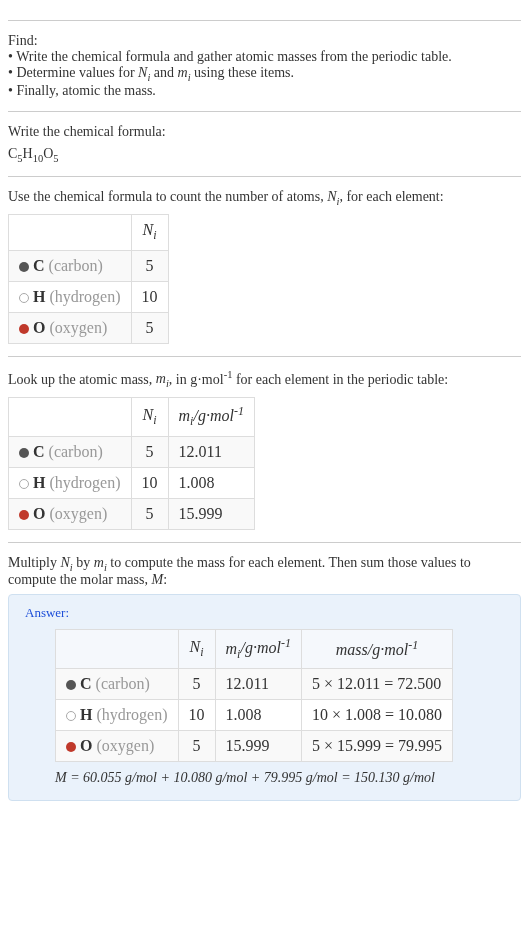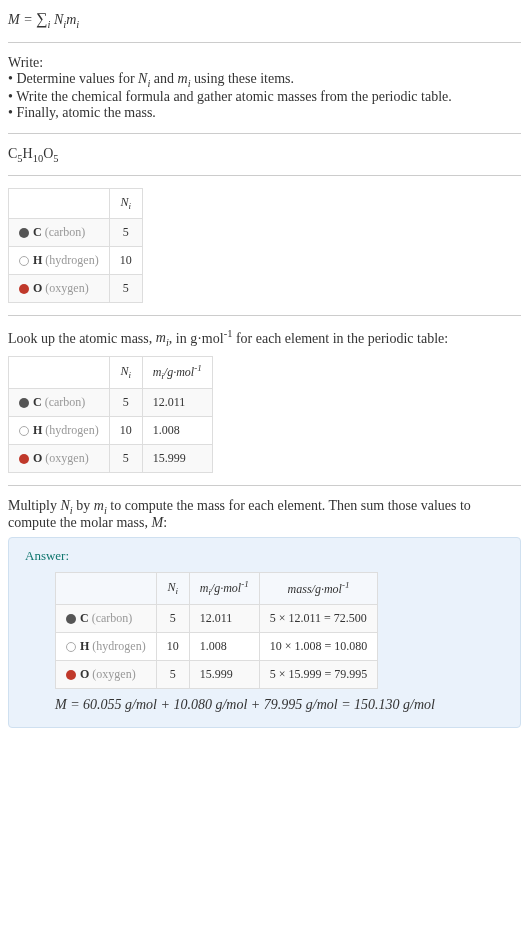--- a/index.html
+++ b/index.html
@@ -36,21 +36,21 @@
       font-size: 0.75em;
     }
     table {
       border-collapse: collapse;
       margin: 8px 0;
     }
     th, td {
       border: 1px solid #ddd;
       padding: 6px 10px;
       text-align: left;
-      font-size: 12px;
+      font-size: 16px;
     }
     th {
       font-weight: normal;
       font-style: italic;
       text-align: center;
     }
     td.num {
       text-align: center;
     }
     .element-cell {
@@ -79,21 +79,21 @@
       font-weight: bold;
     }
     .answer-box {
       background: #eaf2fb;
       border: 1px solid #cfe0f0;
       border-radius: 4px;
       padding: 10px 16px 14px 16px;
       margin-top: 6px;
     }
     .answer-label {
-      color: #0f766e;
+      color: #1d4ed8;
       font-size: 13px;
       margin-bottom: 6px;
     }
     .answer-box table {
       background: #fff;
       margin-left: 30px;
     }
     .answer-box th {
       background: #f5f8fc;
     }
@@ -106,43 +106,42 @@
       font-style: italic;
     }
     .row-alt {
       background: #f9f9f9;
     }
   </style>
 </head>
 <body>
 
 <div class="section">
-  <div class="formula-line">
-    <span class="italic">M</span> = <span style="font-size:16px;">∑</span><span class="sub italic">i</span> <span class="italic">N<span class="sub">i</span>m<span class="sub">i</span></span>
-  </div>
-</div>
-
-<hr>
-
-<div class="section">
-  <div>Write:</div>
+</div>
+
+<hr>
+
+<div class="section">
+  <div>Find:</div>
+  <div>• Write the chemical formula and gather atomic masses from the periodic table.</div>
   <div>• Determine values for <span class="italic">N<span class="sub">i</span></span> and <span class="italic">m<span class="sub">i</span></span> using these items.</div>
-  <div>• Write the chemical formula and gather atomic masses from the periodic table.</div>
   <div>• Finally, atomic the mass.</div>
 </div>
 
 <hr>
 
 <div class="section">
+  <div>Write the chemical formula:</div>
   <div style="margin-top:6px;">C<span class="sub">5</span>H<span class="sub">10</span>O<span class="sub">5</span></div>
 </div>
 
 <hr>
 
 <div class="section">
+  <div>Use the chemical formula to count the number of atoms, <span class="italic">N<span class="sub">i</span></span>, for each element:</div>
   <table>
     <tbody>
         <tr>
       <th></th>
       <th><span class="italic">N<span class="sub">i</span></span></th>
     </tr>
     <tr class="row-alt">
       <td class="element-cell"><span class="element-dot dot-c"></span><span class="element-sym">C</span> <span>(carbon)</span></td>
       <td class="num">5</td>
     </tr>

